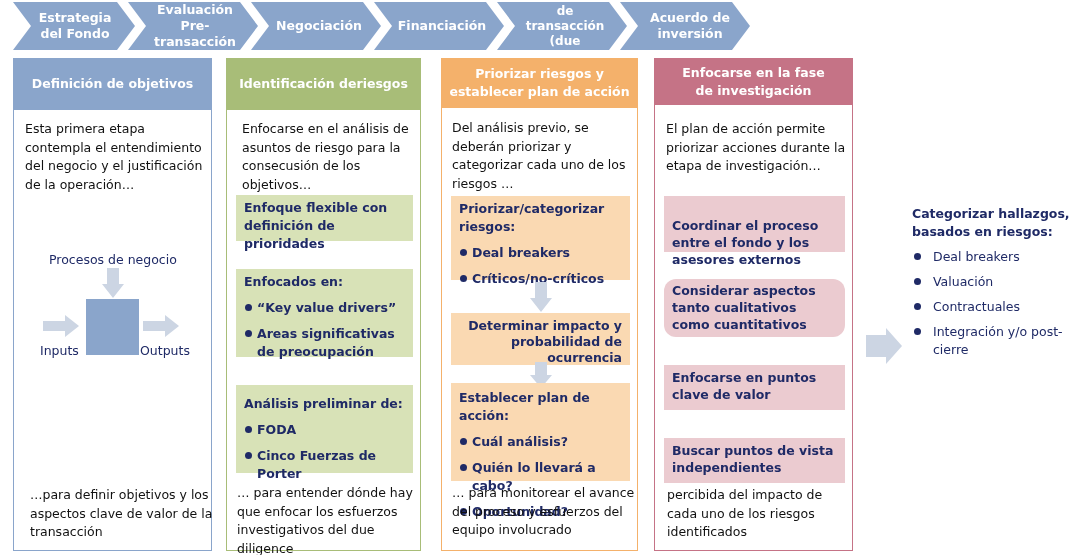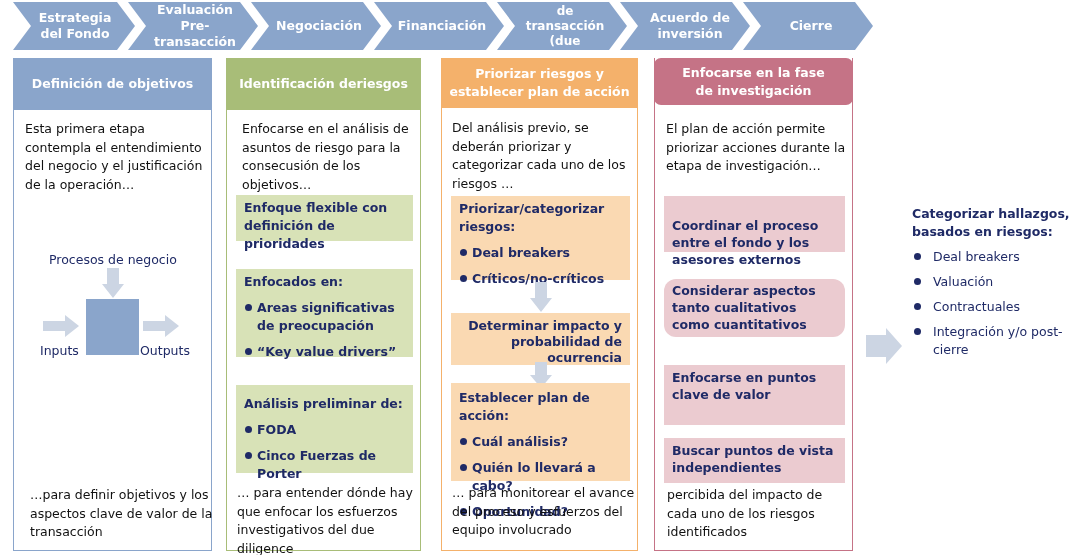--- a/index.html
+++ b/index.html
@@ -43,23 +43,20 @@
   </div>
   <div class="chev" style="left:361px;width:130px;clip-path:polygon(0 0,112px 0,130px 50%,112px 100%,0 100%,18px 50%);">
     <span style="padding:0 16px 0 22px;">Financiación</span>
   </div>
   <div class="chev" style="left:484px;width:130px;clip-path:polygon(0 0,112px 0,130px 50%,112px 100%,0 100%,18px 50%);">
     <span style="padding:0 16px 0 22px;font-size:12px;line-height:15px;">Evaluación de transacción (due diligence)</span>
   </div>
   <div class="chev" style="left:607px;width:130px;clip-path:polygon(0 0,112px 0,130px 50%,112px 100%,0 100%,18px 50%);">
     <span style="padding:0 20px 0 30px;">Acuerdo de inversión</span>
   </div>
-  <div class="chev" style="left:730px;width:130px;clip-path:polygon(0 0,112px 0,130px 50%,112px 100%,0 100%,18px 50%);">
-    <span style="padding:0 16px 0 22px;">Cierre</span>
-  </div>
 </div>
 
 <div class="col" style="left:13px;width:199px;border:1px solid #8aa5cb;border-top:none;">
   <div class="col-head" style="height:52px;background:#8aa5cb;left:-1px;right:-1px;">Definición de objetivos</div>
   <div class="txt" style="left:11px;top:62px;width:185px;">Esta primera etapa contempla el entendimiento del negocio y el justificación de la operación…</div>
 
   <div>
     <div class="txt" style="left:35px;top:193px;color:#1f2a66;">Procesos de negocio</div>
     <svg style="position:absolute;left:88px;top:210px;" width="22" height="30" viewBox="0 0 22 30">
       <polygon points="5,0 17,0 17,16 22,16 11,30 0,16 5,16" fill="#ccd5e3"></polygon>
@@ -82,22 +79,22 @@
   <div class="col-head" style="height:52px;background:#a8bd78;left:-1px;right:-1px;">Identificación deriesgos</div>
   <div class="txt" style="left:15px;top:62px;width:180px;">Enfocarse en el análisis de asuntos de riesgo para la consecusión de los objetivos…</div>
 
   <div class="box" style="left:9px;top:137px;width:177px;height:46px;background:#d8e2b7;">
     <div>Enfoque flexible con definición de prioridades</div>
   </div>
 
   <div class="box" style="left:9px;top:211px;width:177px;height:88px;background:#d8e2b7;">
     <div>Enfocados en:</div>
     <ul>
+      <li>“Key value drivers”</li>
       <li>Areas significativas de preocupación</li>
-      <li>“Key value drivers”</li>
     </ul>
   </div>
 
   <div class="box" style="left:9px;top:327px;width:177px;height:88px;background:#d8e2b7;padding-top:10px;">
     <div>Análisis preliminar de:</div>
     <ul>
       <li>FODA</li>
       <li>Cinco Fuerzas de Porter</li>
     </ul>
   </div>
@@ -133,30 +130,30 @@
       <li>Cuál análisis?</li>
       <li>Quién lo llevará a cabo?</li>
       <li>Oportunidad?</li>
     </ul>
   </div>
 
   <div class="txt" style="left:10px;top:426px;width:186px;">… para monitorear el avance del proceso y  esfuerzos del equipo involucrado</div>
 </div>
 
 <div class="col" style="left:654px;width:199px;border:1px solid #c57386;border-top:none;">
-  <div class="col-head" style="height:47px;background:#c57386;left:-1px;right:-1px;padding:0 18px;border-radius:7px;">Enfocarse en la fase de investigación</div>
+  <div class="col-head" style="height:47px;background:#c57386;left:-1px;right:-1px;padding:0 18px;">Enfocarse en la fase de investigación</div>
   <div class="txt" style="left:11px;top:62px;width:186px;">El plan de acción permite priorizar acciones durante la etapa de investigación…</div>
 
   <div class="box" style="left:9px;top:138px;width:181px;height:56px;background:#ebcbd0;line-height:17px;padding-top:21px;">
     <div>Coordinar el proceso entre el fondo y los asesores externos</div>
   </div>
   <div class="box" style="left:9px;top:221px;width:181px;height:58px;background:#ebcbd0;line-height:17px;padding-top:3px;border-radius:12px;">
     <div>Considerar aspectos tanto cualitativos como cuantitativos</div>
   </div>
-  <div class="box" style="left:9px;top:307px;width:181px;height:60px;background:#ebcbd0;line-height:17px;">
+  <div class="box" style="left:9px;top:307px;width:181px;height:45px;background:#ebcbd0;line-height:17px;">
     <div>Enfocarse en puntos clave de valor</div>
   </div>
   <div class="box" style="left:9px;top:380px;width:181px;height:45px;background:#ebcbd0;line-height:17px;padding-top:4px;">
     <div>Buscar puntos de vista independientes</div>
   </div>
 
   <div class="txt" style="left:12px;top:428px;width:185px;">percibida del impacto de cada uno de los riesgos identificados</div>
 </div>
 
 <svg style="position:absolute;left:866px;top:328px;" width="36" height="36" viewBox="0 0 36 36">

